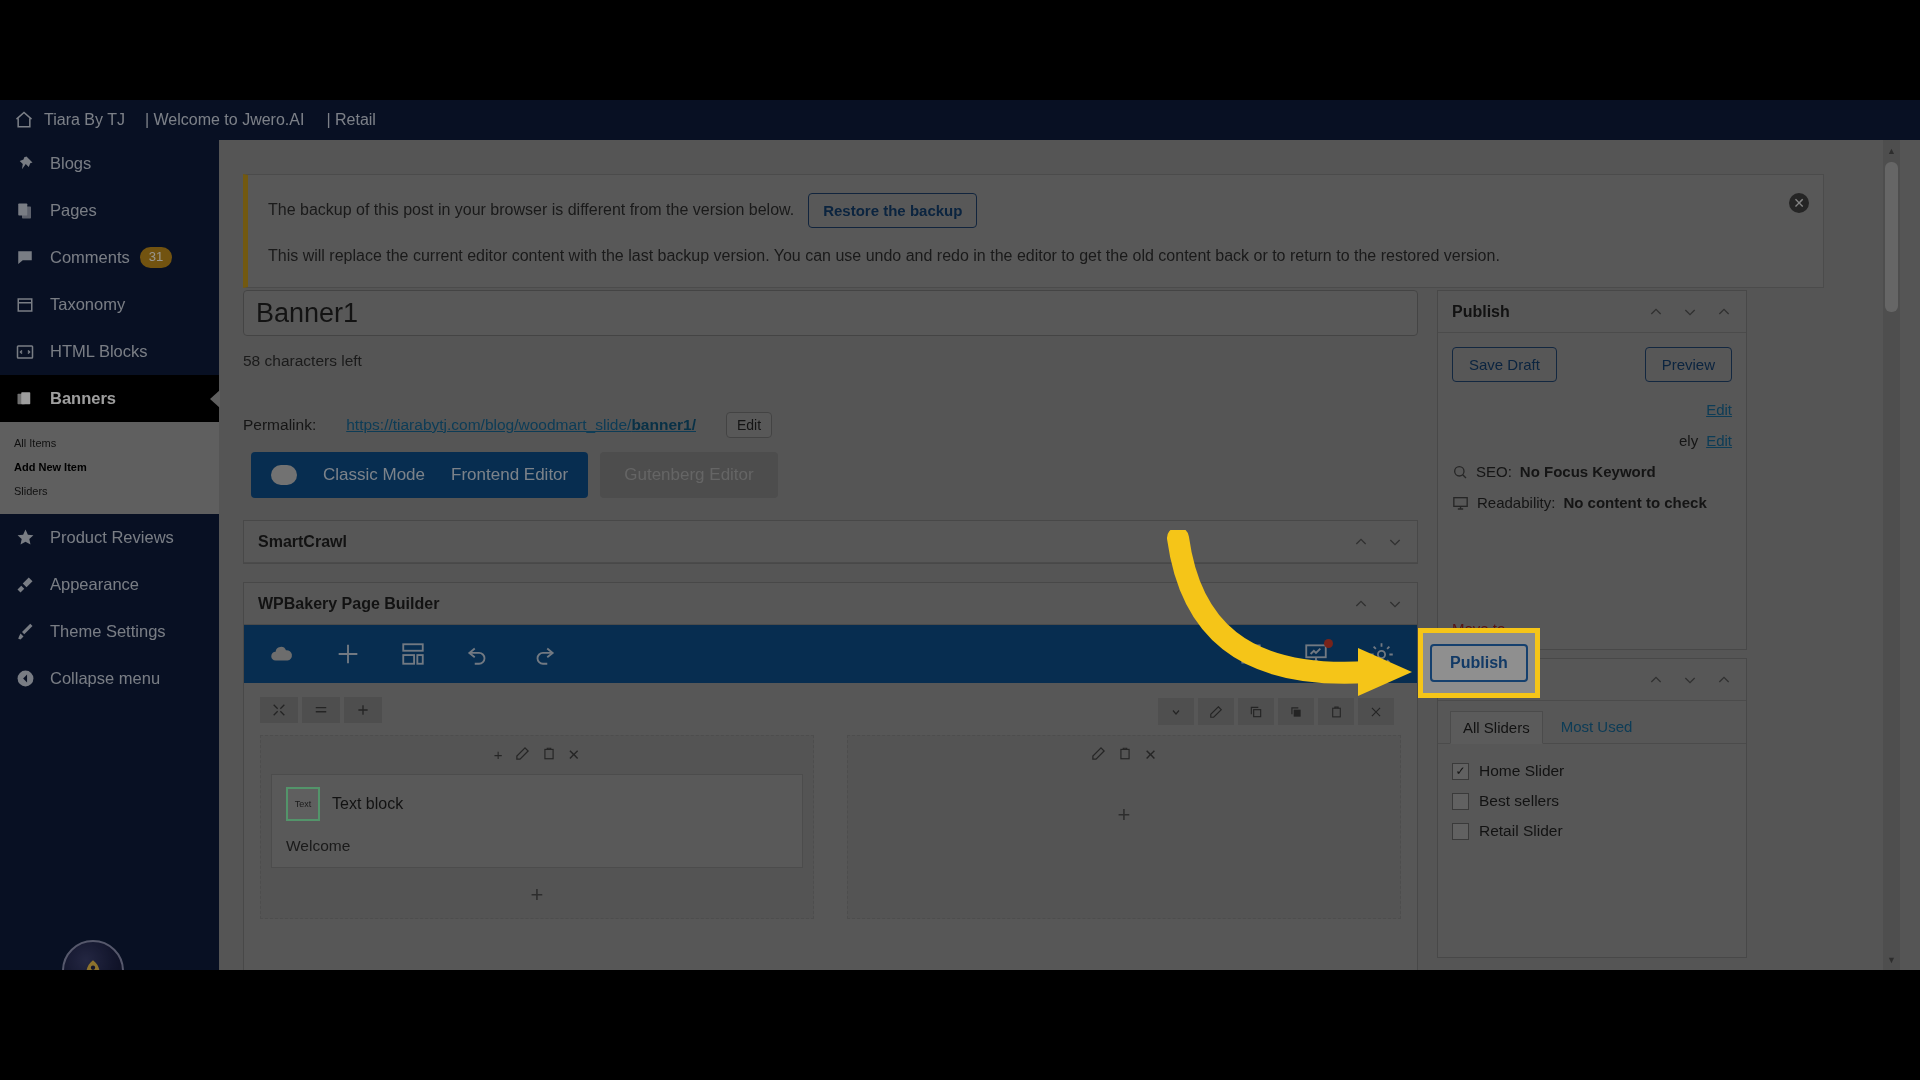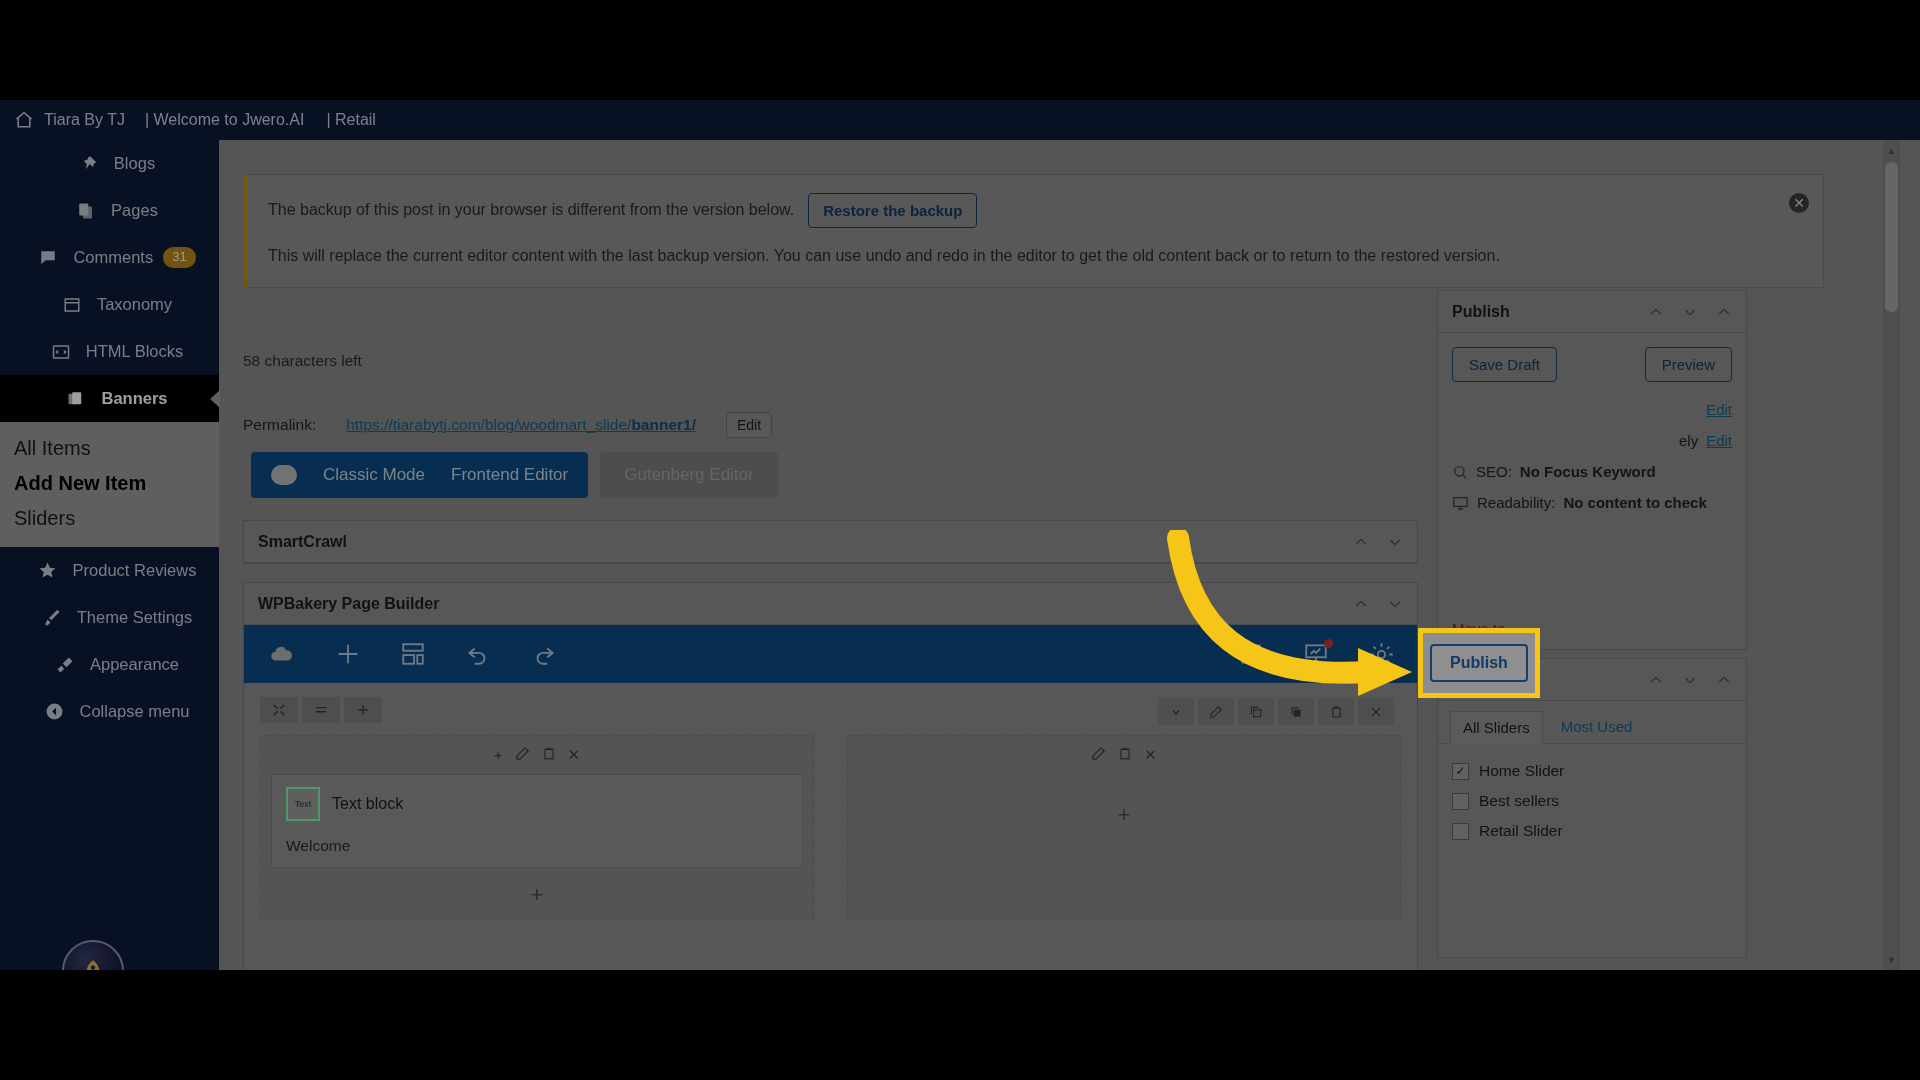--- a/index.html
+++ b/index.html
@@ -52,21 +52,20 @@
     background: #0d1b39;
     z-index: 25;
   }
   .menu-item {
     display: flex; align-items: center;
     height: 47px;
     padding-left: 12px;
     color: #c4cad6;
     font-size: 16.5px;
     position: relative;
-    justify-content: center;
   }
   .menu-item .mi-icon {
     width: 26px; height: 22px;
     margin-right: 12px;
     display: flex; align-items: center; justify-content: center;
     flex: 0 0 26px;
   }
   .menu-item.current {
     background: #000;
     color: #fff;
@@ -88,21 +87,21 @@
     border-radius: 11px;
     padding: 2px 9px;
     line-height: 1.3;
   }
   .submenu {
     background: #9a9a9a;
     padding: 9px 0 11px 0;
   }
   .submenu-item {
     color: #1b1b1b;
-    font-size: 20px;
+    font-size: 11px;
     padding: 6px 0 6px 14px;
   }
   .submenu-item.active { font-weight: 700; color: #000; }
 
   .rocket-wrap {
     position: absolute; left: 62px; top: 800px;
     width: 70px; height: 70px;
   }
   .rocket {
     width: 62px; height: 62px;
@@ -514,35 +513,35 @@
           <svg width="19" height="19" viewBox="0 0 24 24" fill="#c4cad6">
               <path d="M12 2l3 6.5 7 .8-5.2 4.7 1.5 6.9L12 17.4 5.7 20.9l1.5-6.9L2 9.3l7-.8z"></path>
             </svg>
         </span>
         <span>Product Reviews</span>
       </div>
 
       <div class="menu-item">
         <span class="mi-icon">
           <svg width="18" height="18" viewBox="0 0 24 24" fill="#c4cad6">
+              <path d="M17 2l5 5-8 8-5-5z"></path>
+              <path d="M7 13l4 4-5 5-4-4z"></path>
+            </svg>
+        </span>
+        <span>Appearance</span>
+      </div>
+
+      <div class="menu-item">
+        <span class="mi-icon">
+          <svg width="18" height="18" viewBox="0 0 24 24" fill="#c4cad6">
               <path d="M20 2l2 2-11 11-3-3L19 1z"></path>
               <path d="M6 14l4 4-4 4-3-1 1-3z"></path>
             </svg>
         </span>
         <span>Theme Settings</span>
-      </div>
-
-      <div class="menu-item">
-        <span class="mi-icon">
-          <svg width="18" height="18" viewBox="0 0 24 24" fill="#c4cad6">
-              <path d="M17 2l5 5-8 8-5-5z"></path>
-              <path d="M7 13l4 4-5 5-4-4z"></path>
-            </svg>
-        </span>
-        <span>Appearance</span>
       </div>
 
       <div class="menu-item">
         <span class="mi-icon">
           <svg width="19" height="19" viewBox="0 0 24 24" fill="#c4cad6">
               <circle cx="12" cy="12" r="10"></circle>
               <path d="M14 7l-5 5 5 5z" fill="#0d1b39"></path>
             </svg>
         </span>
         <span>Collapse menu</span>
@@ -563,20 +562,21 @@
 
       <div class="notice">
         <p>
           <span>The backup of this post in your browser is different from the version below.</span>
           <button class="btn-restore">Restore the backup</button>
         </p>
         <p>This will replace the current editor content with the last backup version. You can use undo and redo in the editor to get the old content back or to return to the restored version.</p>
         <span class="notice-dismiss">✕</span>
       </div>
 
+      <input class="title-input" value="Banner1" style="">
       <div class="chars-left">58 characters left</div>
 
       <div class="permalink-row">
         <span>Permalink:</span>
         <a href="#"><span>https://tiarabytj.com/blog/woodmart_slide/</span><b>banner1/</b></a>
         <button class="btn-sm">Edit</button>
       </div>
 
       <div class="mode-bar">
         <div class="mode-group">

